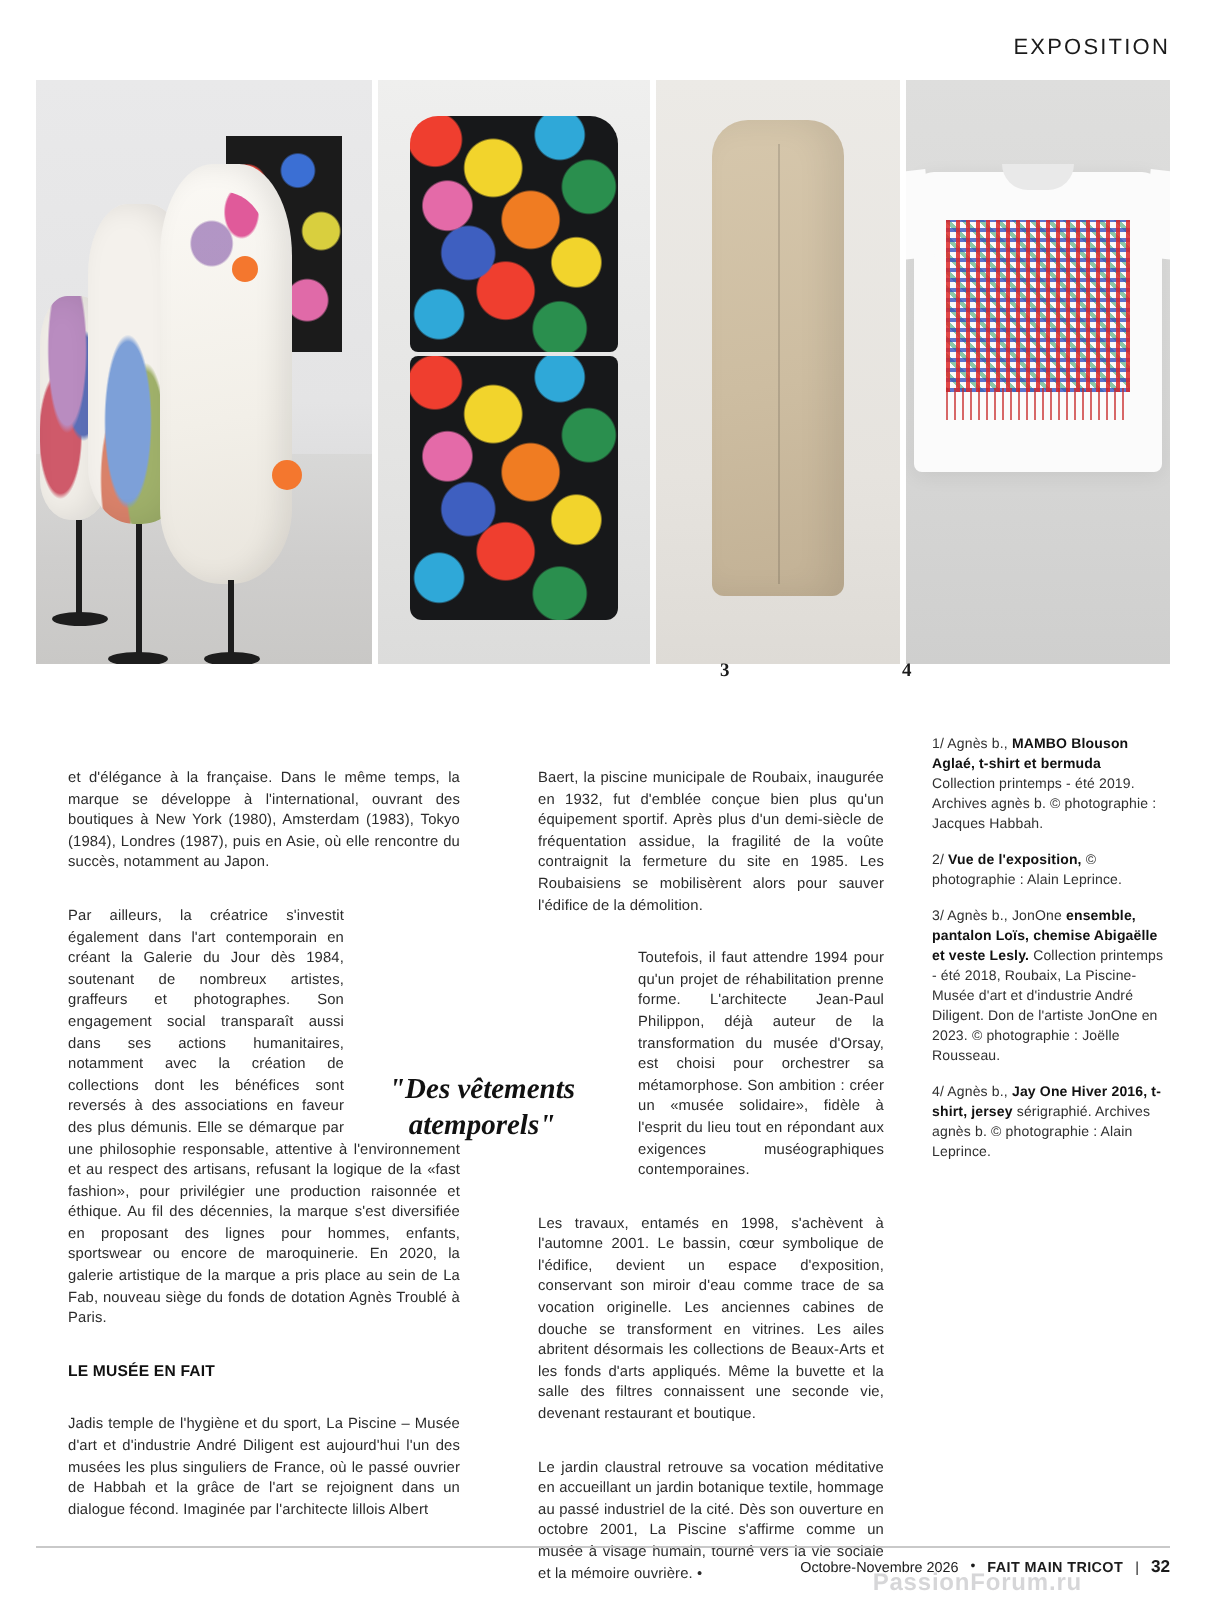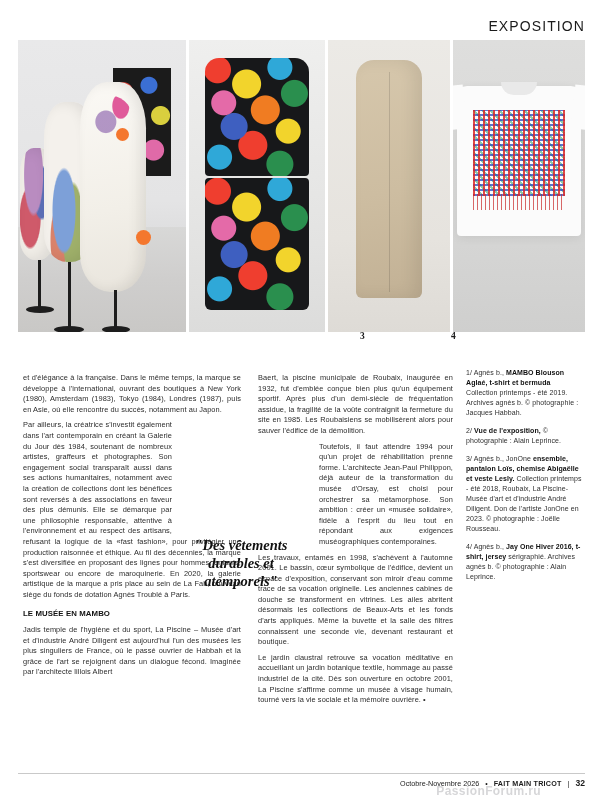--- a/index.html
+++ b/index.html
@@ -18,21 +18,21 @@
 
   
   .header {
     position: absolute;
     top: 0; left: 0; right: 0;
     height: 36px;
   }
   .header-title {
     position: absolute;
     right: 18px; top: 18px;
-    font-size: 14px;
+    font-size: 11px;
     letter-spacing: 1.1px;
     color: #1b1b1b;
     font-weight: 400;
   }
 
   
   .photo-band {
     position: absolute;
     left: 18px; top: 40px;
     width: 567px; height: 292px;
@@ -185,21 +185,21 @@
 
   
   .col {
     position: absolute;
     font-size: 7.4px;
     line-height: 10.6px;
     color: #2b2b2b;
     text-align: justify;
     letter-spacing: .08px;
   }
-  .col p { margin: 5px; }
+  .col p { margin: 16px; }
   .col-left  { left: 18px;  top: 368px; width: 228px; }
   .col-mid   { left: 253px; top: 368px; width: 205px; }
   .col-right { left: 466px; top: 368px; width: 118px;
                text-align: left; font-size: 7px; line-height: 10px; color: #2f2f2f; }
   .col-right p { margin: 0 0 8px 0; }
   .col-right b { font-weight: 700; color: #111; }
 
   .subhead {
     font-weight: 700; color: #111;
     font-size: 7.8px;
@@ -306,35 +306,34 @@
     </div>
   </div>
 
   <div class="photo-num num-3">3</div>
   <div class="photo-num num-4">4</div>
 
   <div class="col col-left">
     <p>et d'élégance à la française. Dans le même temps, la marque se développe à l'international, ouvrant des boutiques à New York (1980), Amsterdam (1983), Tokyo (1984), Londres (1987), puis en Asie, où elle rencontre du succès, notamment au Japon.</p>
     <div class="wrap-l"></div>
     <p>Par ailleurs, la créatrice s'investit également dans l'art contemporain en créant la Galerie du Jour dès 1984, soutenant de nombreux artistes, graffeurs et photographes. Son engagement social transparaît aussi dans ses actions humanitaires, notamment avec la création de collections dont les bénéfices sont reversés à des associations en faveur des plus démunis. Elle se démarque par une philosophie responsable, attentive à l'environnement et au respect des artisans, refusant la logique de la «fast fashion», pour privilégier une production raisonnée et éthique. Au fil des décennies, la marque s'est diversifiée en proposant des lignes pour hommes, enfants, sportswear ou encore de maroquinerie. En 2020, la galerie artistique de la marque a pris place au sein de La Fab, nouveau siège du fonds de dotation Agnès Troublé à Paris.</p>
-    <p class="subhead">LE MUSÉE EN MAMBO</p>
+    <p class="subhead">LE MUSÉE EN FAIT</p>
     <p>Jadis temple de l'hygiène et du sport, La Piscine – Musée d'art et d'industrie André Diligent est aujourd'hui l'un des musées les plus singuliers de France, où le passé ouvrier de Habbah et la grâce de l'art se rejoignent dans un dialogue fécond. Imaginée par l'architecte lillois Albert</p>
   </div>
 
   <div class="col col-mid">
     <p>Baert, la piscine municipale de Roubaix, inaugurée en 1932, fut d'emblée conçue bien plus qu'un équipement sportif. Après plus d'un demi-siècle de fréquentation assidue, la fragilité de la voûte contraignit la fermeture du site en 1985. Les Roubaisiens se mobilisèrent alors pour sauver l'édifice de la démolition.</p>
     <div class="wrap-m"></div>
     <p>Toutefois, il faut attendre 1994 pour qu'un projet de réhabilitation prenne forme. L'architecte Jean-Paul Philippon, déjà auteur de la transformation du musée d'Orsay, est choisi pour orchestrer sa métamorphose. Son ambition : créer un «musée solidaire», fidèle à l'esprit du lieu tout en répondant aux exigences muséographiques contemporaines.</p>
     <p>Les travaux, entamés en 1998, s'achèvent à l'automne 2001. Le bassin, cœur symbolique de l'édifice, devient un espace d'exposition, conservant son miroir d'eau comme trace de sa vocation originelle. Les anciennes cabines de douche se transforment en vitrines. Les ailes abritent désormais les collections de Beaux-Arts et les fonds d'arts appliqués. Même la buvette et la salle des filtres connaissent une seconde vie, devenant restaurant et boutique.</p>
     <p>Le jardin claustral retrouve sa vocation méditative en accueillant un jardin botanique textile, hommage au passé industriel de la cité. Dès son ouverture en octobre 2001, La Piscine s'affirme comme un musée à visage humain, tourné vers la vie sociale et la mémoire ouvrière. •</p>
   </div>
 
   <div class="pullquote">
     <div>"Des vêtements</div>
-    <div>durables et</div>
     <div>atemporels"</div>
   </div>
 
   <div class="col col-right">
     <p>
       <span>1/ Agnès b., </span><b>MAMBO Blouson Aglaé, t-shirt et bermuda</b><span> Collection printemps - été 2019. Archives agnès b. © photographie : Jacques Habbah.</span>
     </p>
     <p>
       <span>2/ </span><b>Vue de l'exposition,</b><span> © photographie : Alain Leprince.</span>
     </p>

